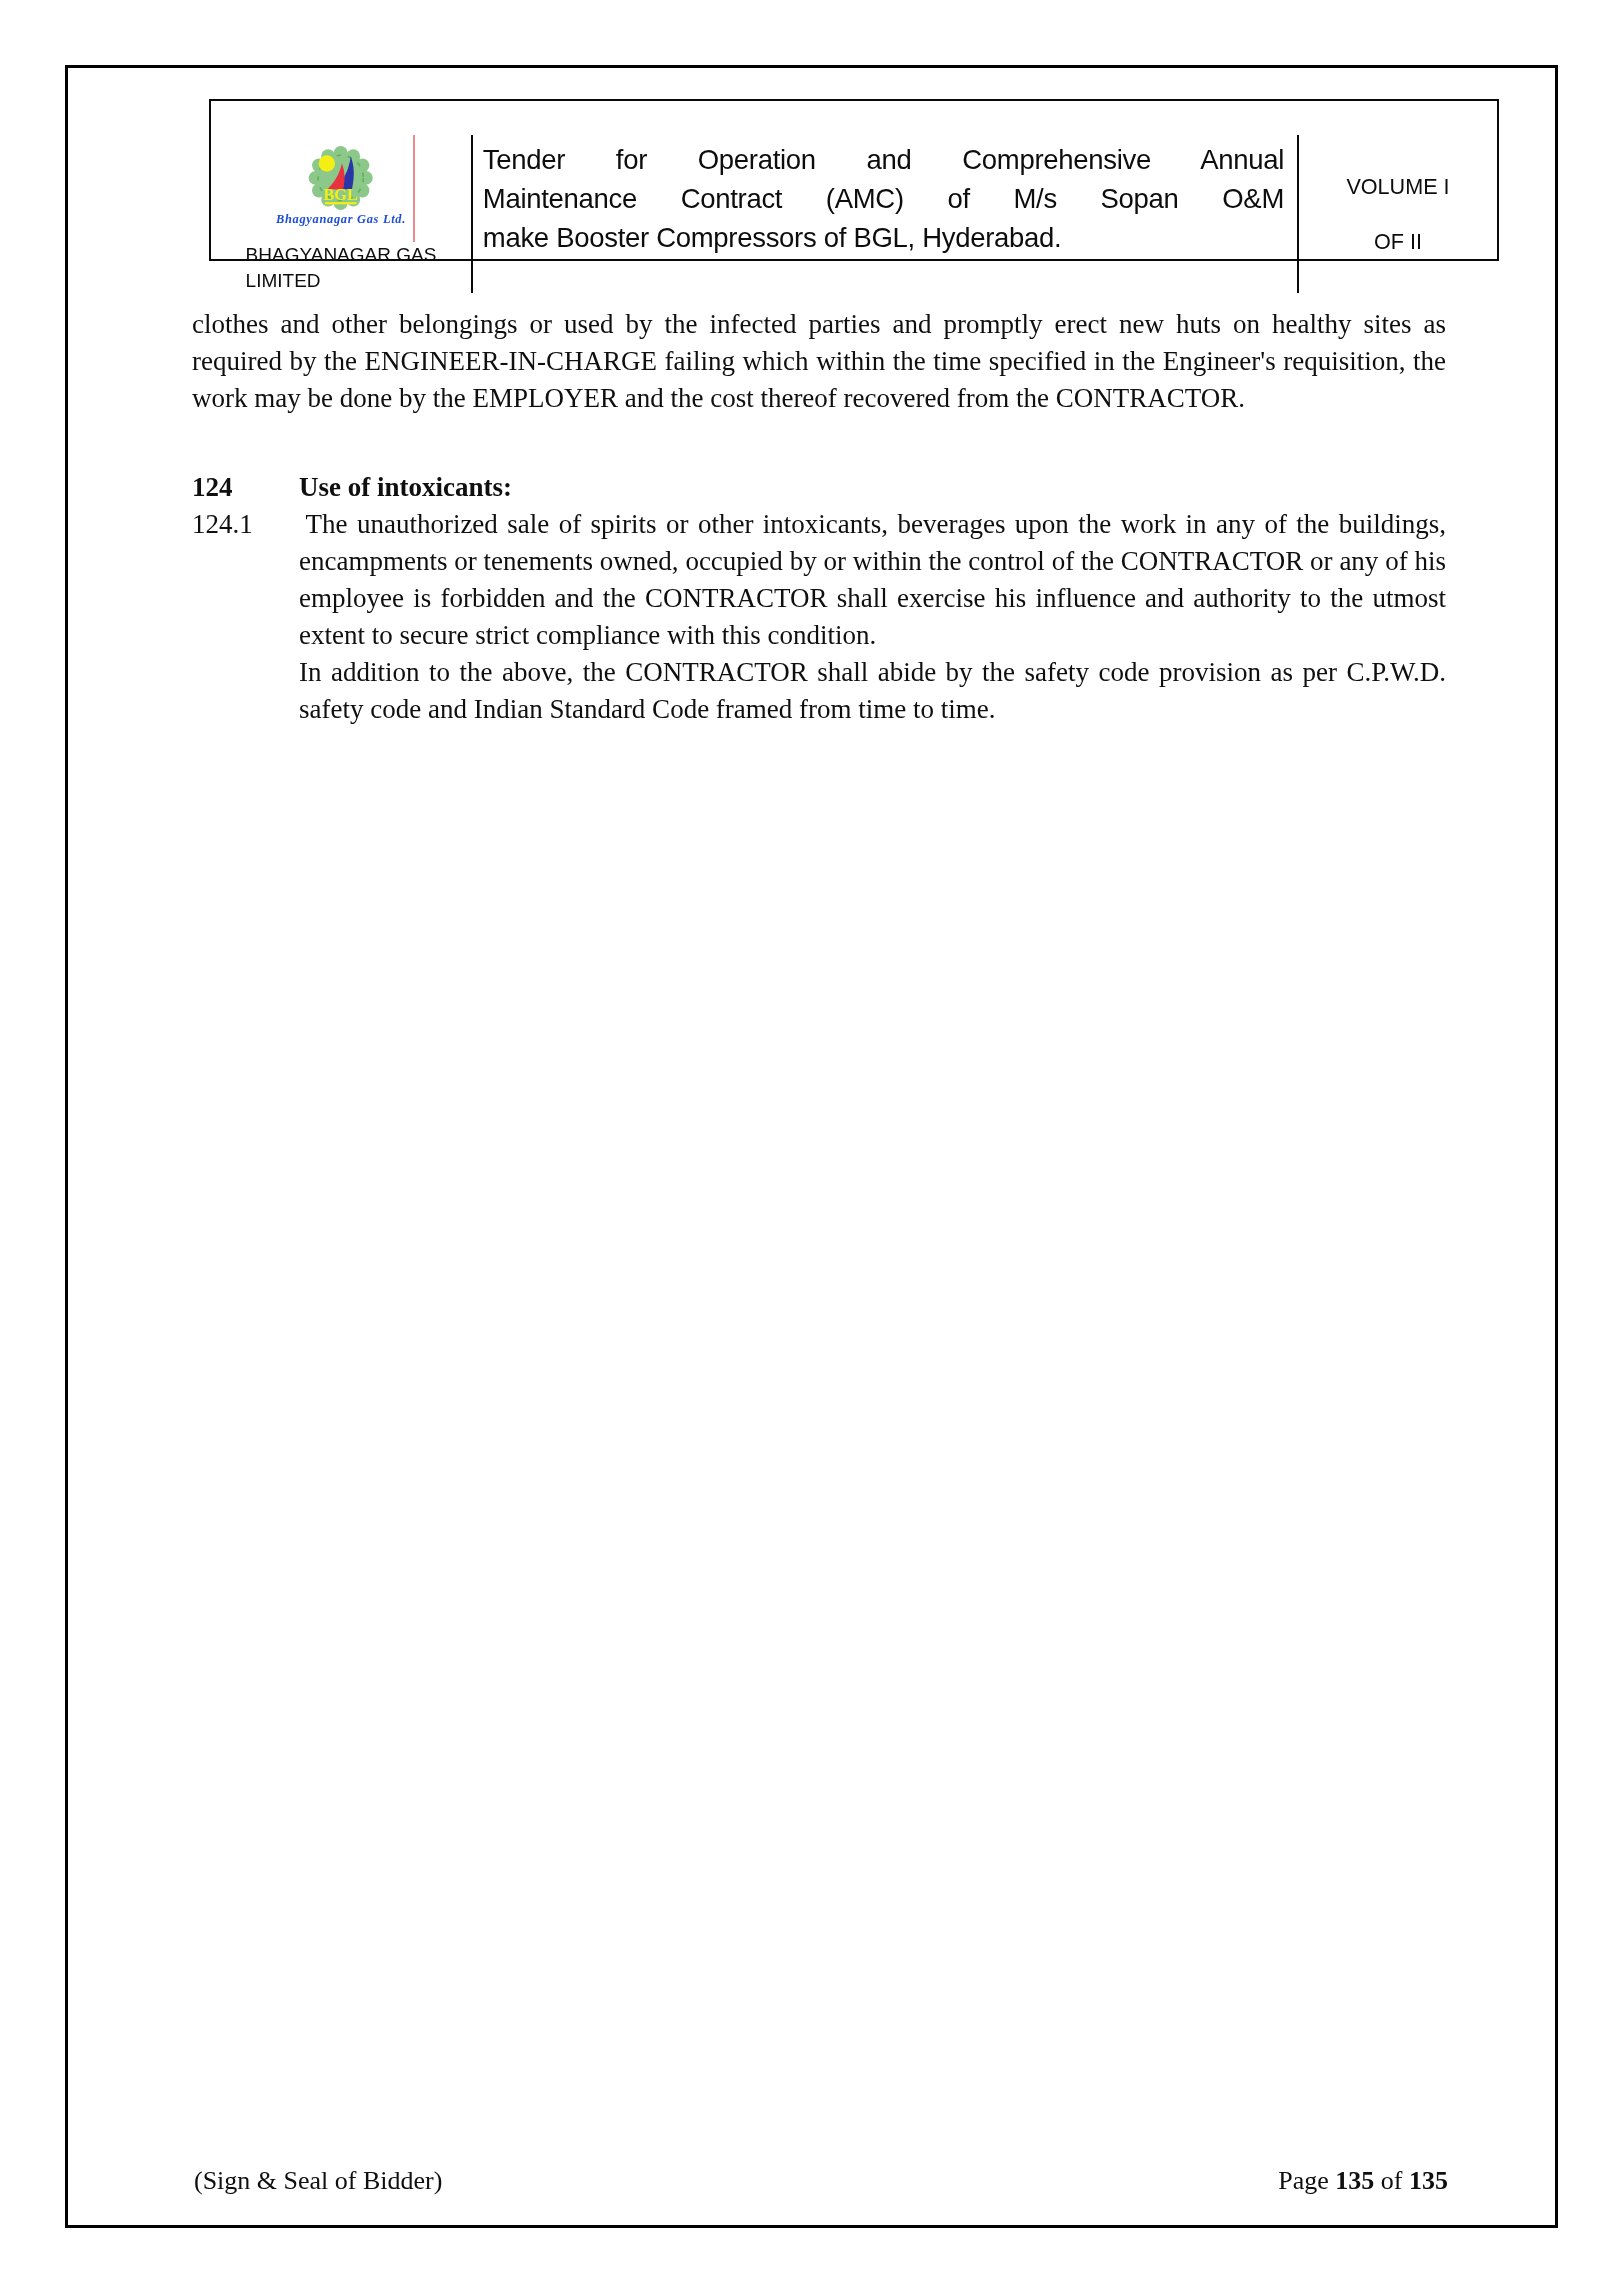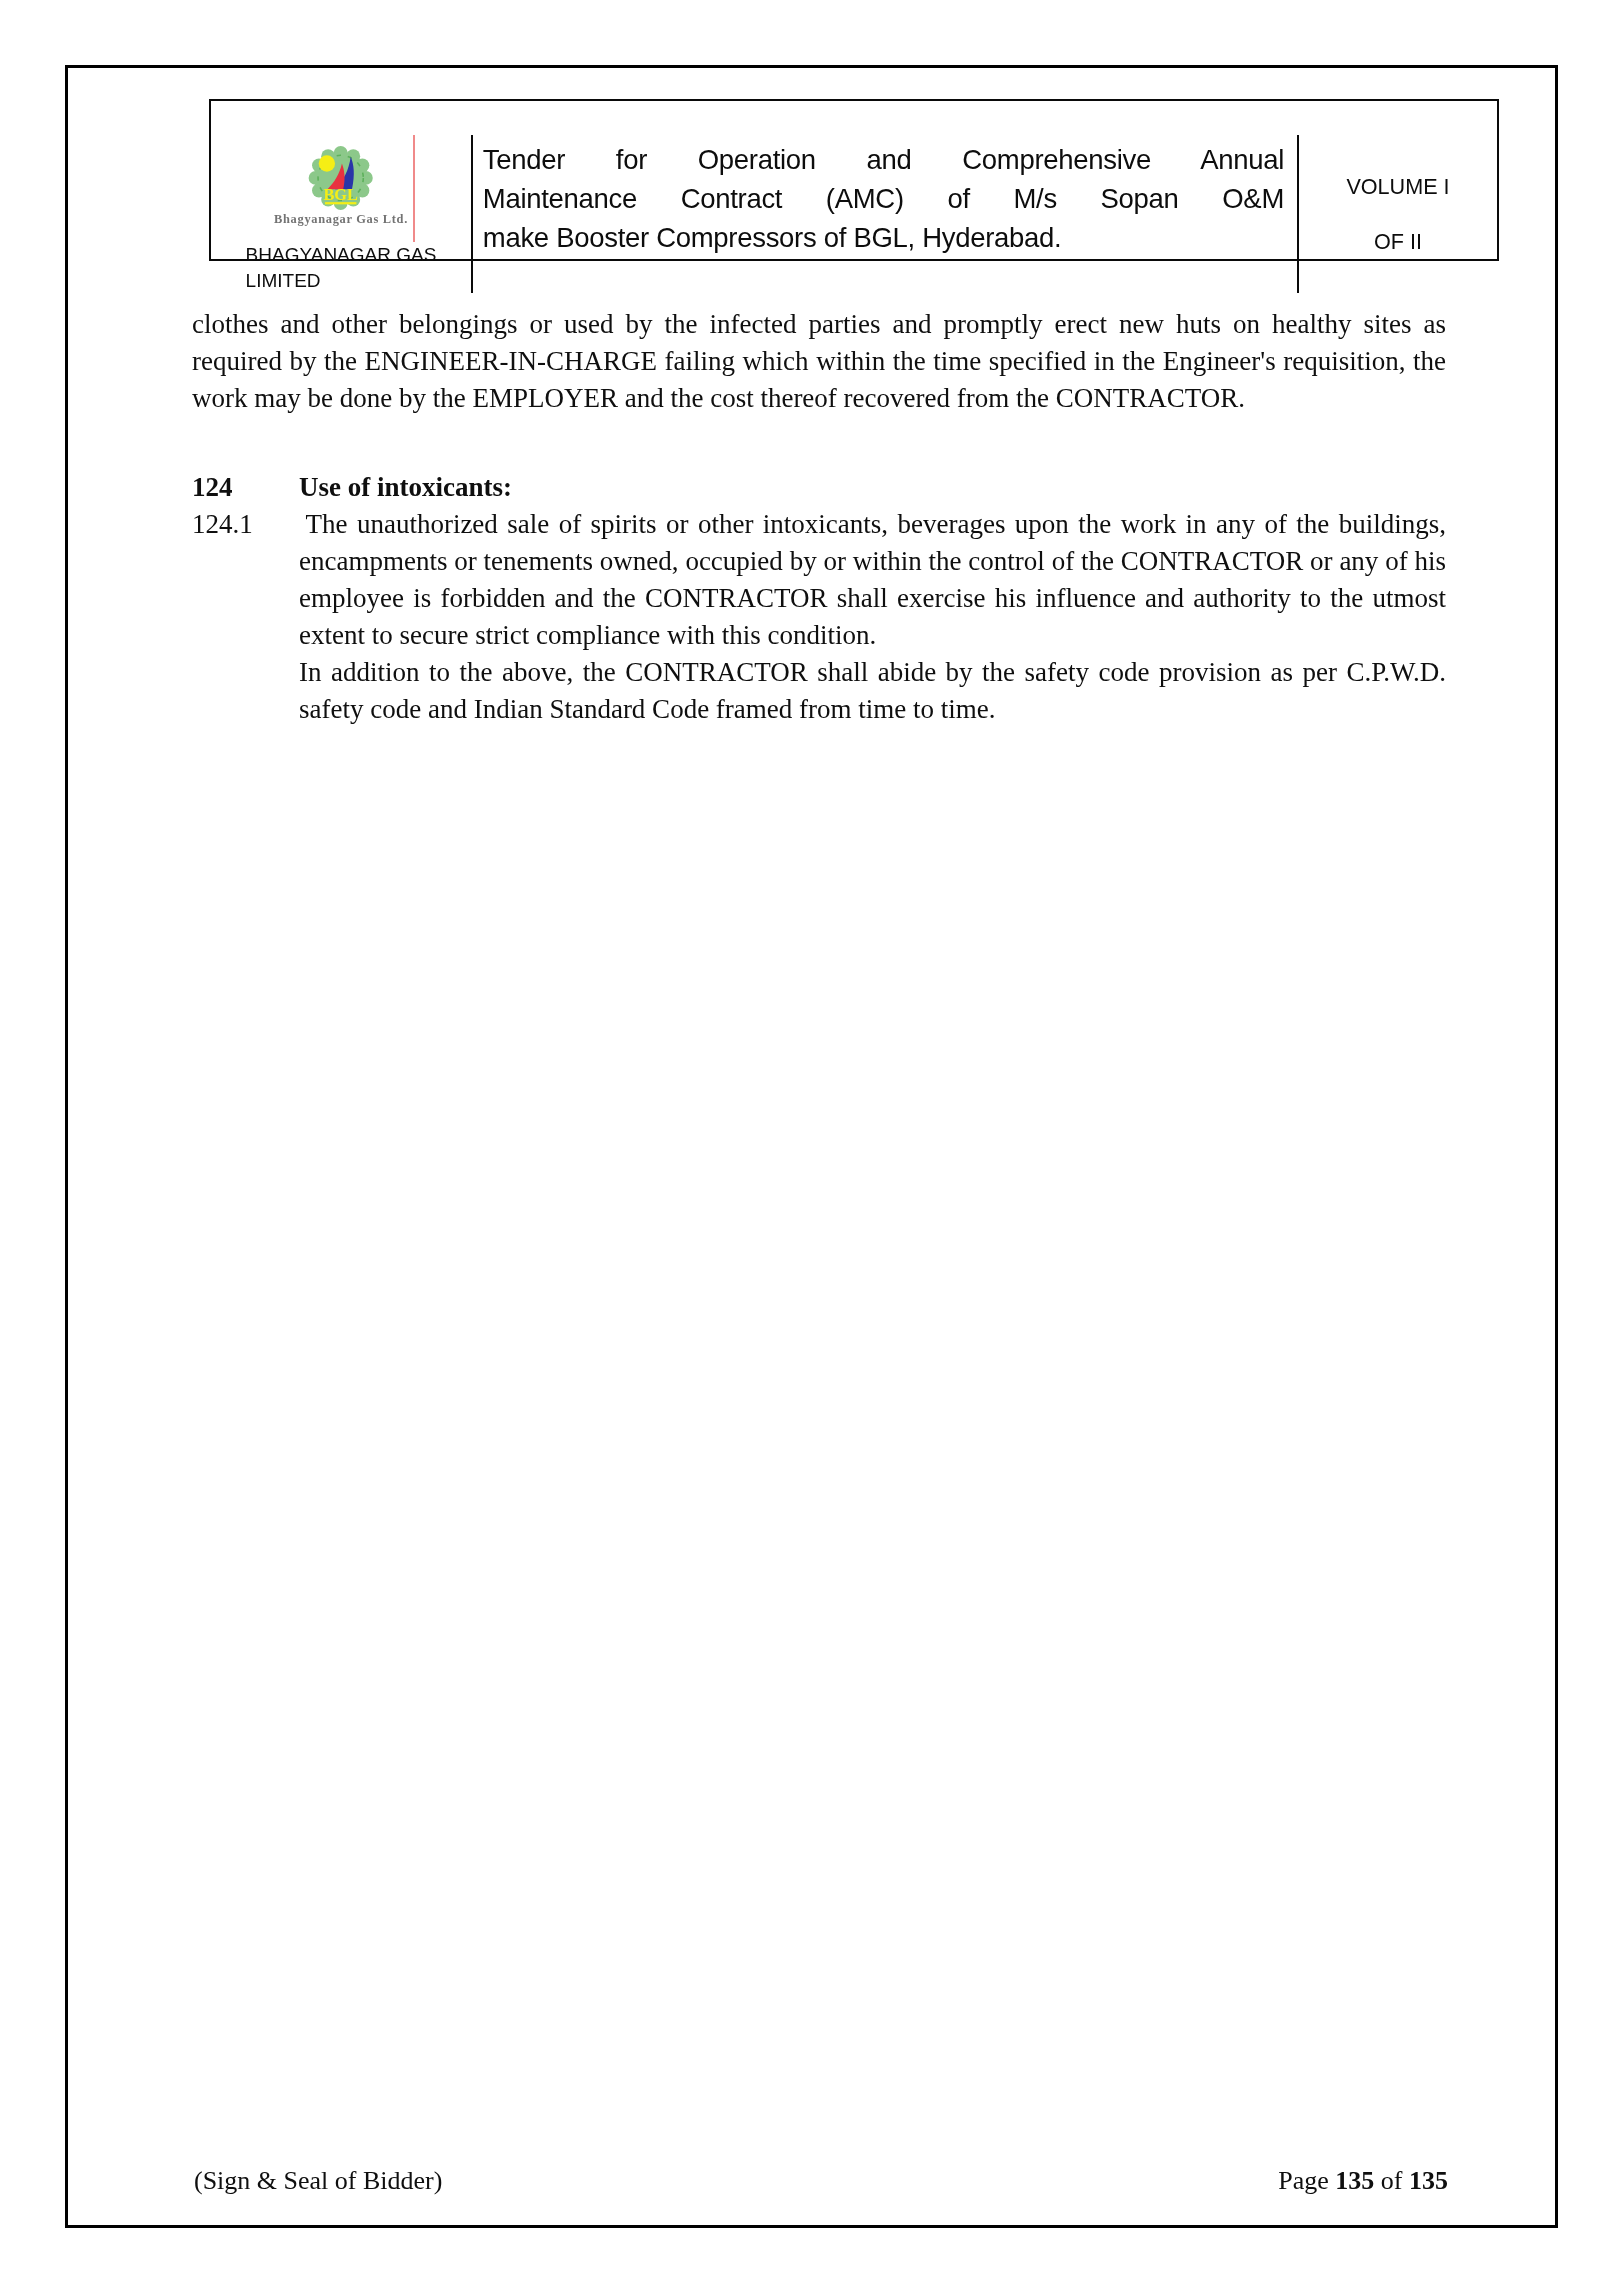--- a/index.html
+++ b/index.html
@@ -159,21 +159,21 @@
 
         <circle cx="50" cy="31" r="13" fill="#f5ee15"></circle>
 
         <path d="M88,20 C85,42 77,57 63,72 L90,72 C95,48 93,33 88,20 Z" fill="#2a35a8"></path>
         <path d="M74,31 C70,48 62,61 51,72 L76,72 C80,54 78,42 74,31 Z" fill="#e83240"></path>
 
         <text x="72" y="89" text-anchor="middle" font-family="Liberation Serif, serif" font-weight="bold" font-size="26" fill="#f5ee15">BGL</text>
         <rect x="47" y="92.5" width="50" height="3.5" fill="#f5ee15"></rect>
       </svg>
 
-      <div class="logo-caption" style="color:#737373;">Bhagyanagar Gas Ltd.</div>
+      <div class="logo-caption" style="color:#1d4ed8;font-style:italic;">Bhagyanagar Gas Ltd.</div>
 
       <div class="org-name">
         <div>BHAGYANAGAR GAS</div>
         <div>LIMITED</div>
       </div>
     </div>
 
     <div class="cell cell-title">
       <div class="title-line-justify">Tender for Operation and Comprehensive Annual</div>
       <div class="title-line-justify">Maintenance Contract (AMC) of M/s Sopan O&amp;M</div>

